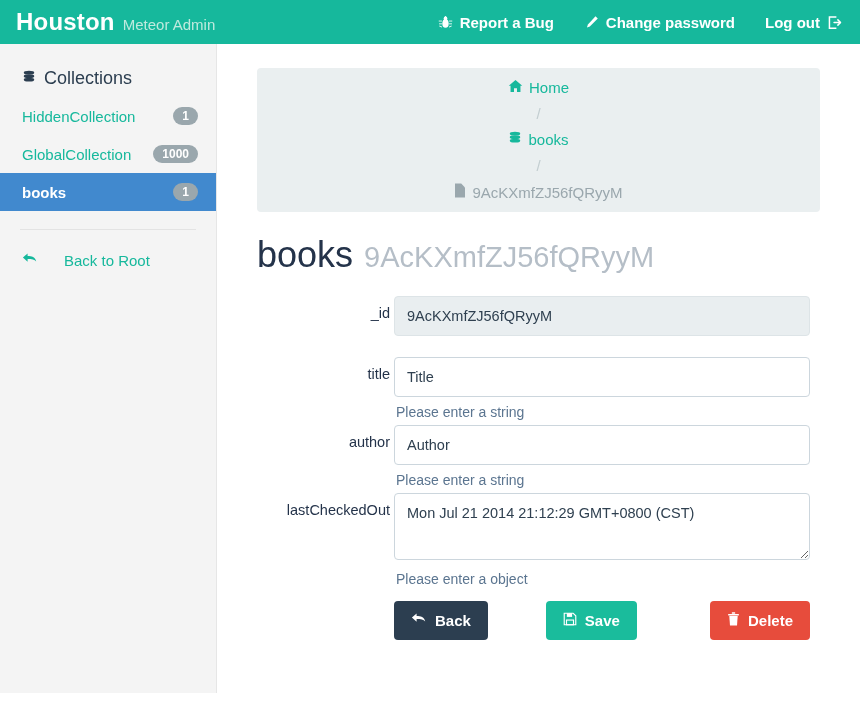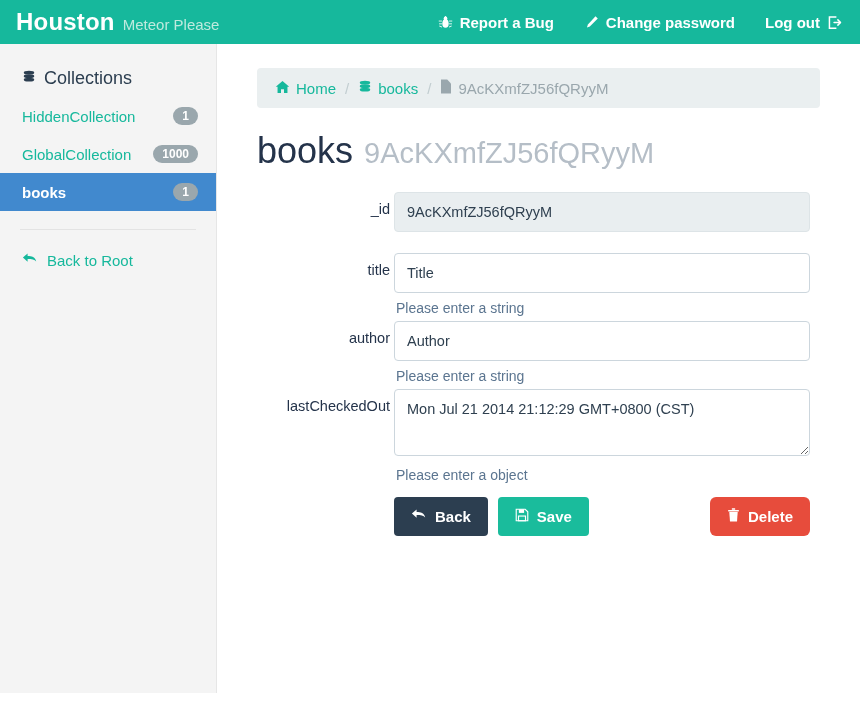--- a/index.html
+++ b/index.html
@@ -74,38 +74,39 @@
     border-radius: 10px;
     font-size: 12px;
     font-weight: bold;
     padding: 3px 9px;
     line-height: 1;
     min-width: 24px;
     text-align: center;
   }
   .side-divider { border-top: 1px solid #e3e3e3; margin: 18px 20px 0 20px; }
   .back-root {
-    display: flex; align-items: flex-start; gap: 9px;
+    display: flex; align-items: flex-start; gap: 26px;
     padding: 22px 0 0 22px;
     color: #16b89c;
     font-size: 15px;
     cursor: pointer;
   }
 
   
   .main { flex: 1; padding: 24px 40px 0 40px; }
 
   .breadcrumb {
     background: #eaeff0;
     border-radius: 4px;
-    padding: 11px 18px;
+    padding: 11px 28px;
     display: flex; align-items: center; gap: 9px;
     font-size: 15px;
     color: #16b89c;
     white-space: nowrap;
+    flex-direction: column;
   }
   .crumb { display: flex; align-items: center; gap: 6px; cursor: pointer; }
   .crumb.current { color: #9aa7ad; cursor: default; }
   .crumb-sep { color: #c2cdd0; }
 
   .page-title {
     margin: 22px 0 20px 0;
     display: flex; align-items: baseline; gap: 11px;
     white-space: nowrap;
   }
@@ -155,42 +156,43 @@
   .spinner i { display: block; width: 0; height: 0; border-left: 3px solid transparent; border-right: 3px solid transparent; }
   .spinner .up { border-bottom: 4px solid #5c6b73; }
   .spinner .dn { border-top: 4px solid #5c6b73; }
 
   
   .actions {
     display: flex; align-items: center;
     margin-top: 14px;
     padding-left: 137px;
     max-width: 553px;
+    gap: 48px;
   }
   .btn {
     display: inline-flex; align-items: center; gap: 8px;
     border: none; border-radius: 4px;
     font-family: "Liberation Sans", sans-serif;
     font-size: 15px; font-weight: bold;
     color: #ffffff;
     padding: 11px 17px;
     cursor: pointer;
     white-space: nowrap;
   }
   .btn-back { background: #2c3e50; }
   .btn-save { background: #1abc9c; margin-left: 10px; }
-  .btn-delete { background: #e74c3c; margin-left: auto; border-radius: 6px; }
+  .btn-delete { background: #e74c3c; margin-left: auto; }
 </style>
 </head>
 <body>
 
 <div class="navbar">
   <div class="brand">
     <span class="brand-name">Houston</span>
-    <span class="brand-sub">Meteor Please</span>
+    <span class="brand-sub">Meteor Admin</span>
   </div>
   <div class="nav-right">
 
     <div class="nav-link">
       <span>
         <svg width="15" height="15" viewBox="0 0 16 16" fill="#ffffff">
           <ellipse cx="8" cy="9" rx="3.4" ry="4.6"></ellipse>
           <circle cx="8" cy="3.6" r="2"></circle>
           <rect x="7.6" y="1" width="0.8" height="2.2" transform="rotate(30 8 2)"></rect>
           <rect x="7.6" y="1" width="0.8" height="2.2" transform="rotate(-30 8 2)"></rect>

